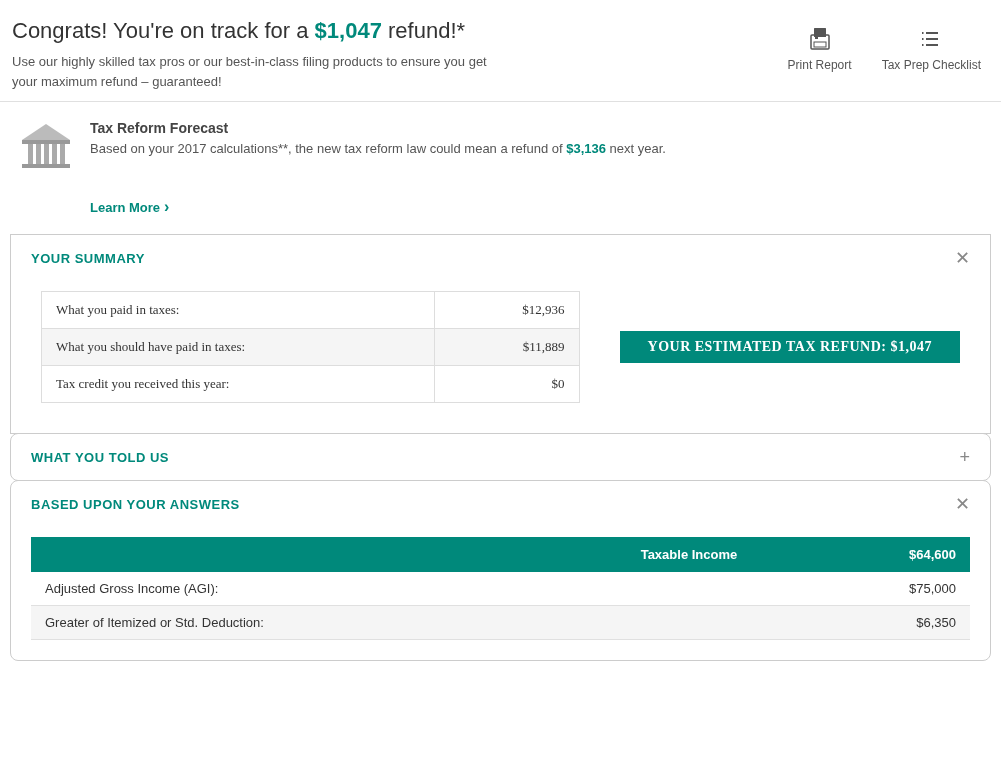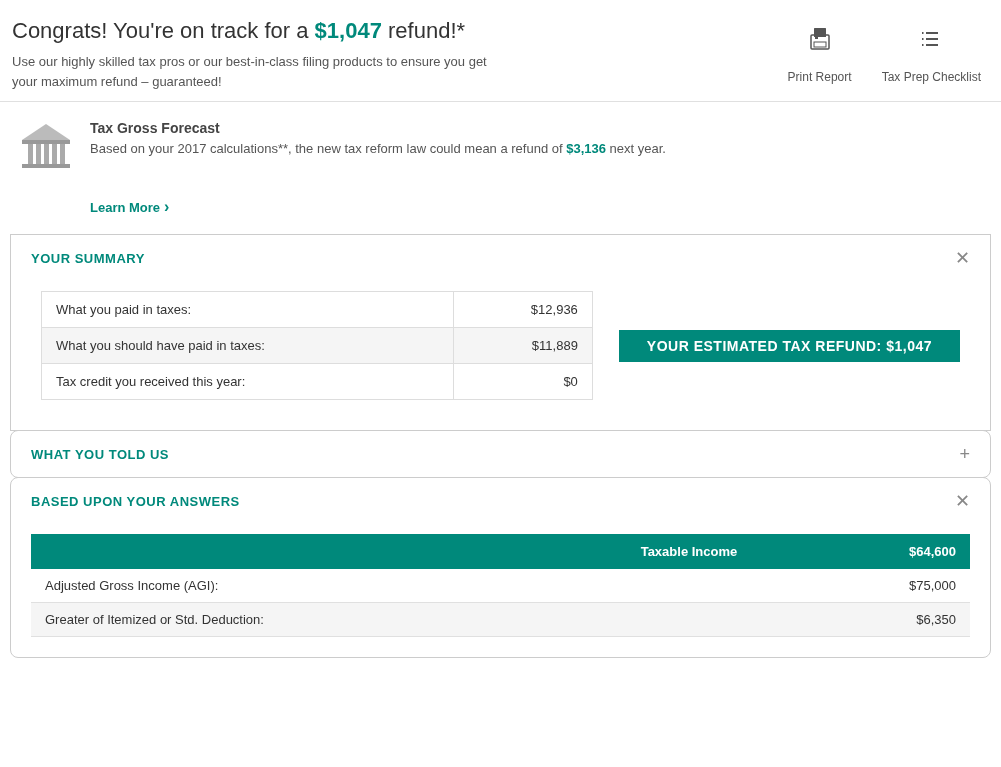--- a/index.html
+++ b/index.html
@@ -42,21 +42,21 @@
       align-items: flex-start;
       margin-top: 4px;
     }
     .header-action {
       display: flex;
       flex-direction: column;
       align-items: center;
       cursor: pointer;
       color: #555;
       font-size: 12px;
-      gap: 12px;
+      gap: 0;
     }
     .header-action .icon-wrap {
       width: 36px;
       height: 36px;
       display: flex;
       align-items: center;
       justify-content: center;
     }
     .header-action svg {
       fill: #555;
@@ -134,22 +134,23 @@
       color: #888;
       font-size: 18px;
       line-height: 1;
       padding: 0;
     }
 
     
     .summary-content {
       display: flex;
       padding: 10px 30px 30px 30px;
-      gap: 26px;
-      align-items: center;
+      gap: 40px;
+      align-items: center;
+      font-family: Liberation Serif, serif;
     }
     .summary-table {
       flex: 1;
       border-collapse: collapse;
       font-size: 13px;
     }
     .summary-table tr td {
       padding: 10px 14px;
       border: 1px solid #ddd;
     }
@@ -249,21 +250,21 @@
       <rect x="16" y="24" width="5" height="20" fill="#aaa"></rect>
       <rect x="24" y="24" width="5" height="20" fill="#aaa"></rect>
       <rect x="32" y="24" width="5" height="20" fill="#aaa"></rect>
       <rect x="40" y="24" width="5" height="20" fill="#aaa"></rect>
       <rect x="2" y="44" width="48" height="4" fill="#999"></rect>
 
       <polygon points="26,4 2,20 50,20" fill="#bbb"></polygon>
     </svg>
   </div>
   <div class="tax-reform-content">
-    <h3>Tax Gross Forecast</h3>
+    <h3>Tax Reform Forecast</h3>
     <p>
       <span>Based on your 2017 calculations**, the new tax reform law could mean a refund of </span><span class="highlight">$3,136</span><span> next year.</span>
     </p>
     <a class="learn-more-link">Learn More</a>
   </div>
 </div>
 
 <div class="panel">
   <div class="panel-header">
     <span class="section-title">YOUR SUMMARY</span>

